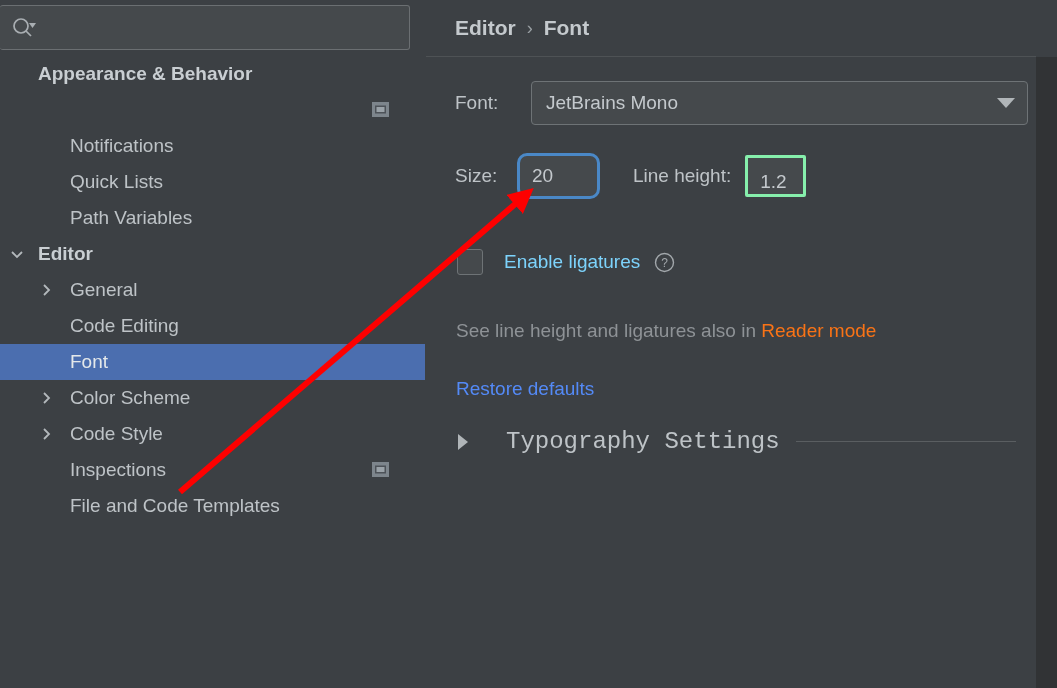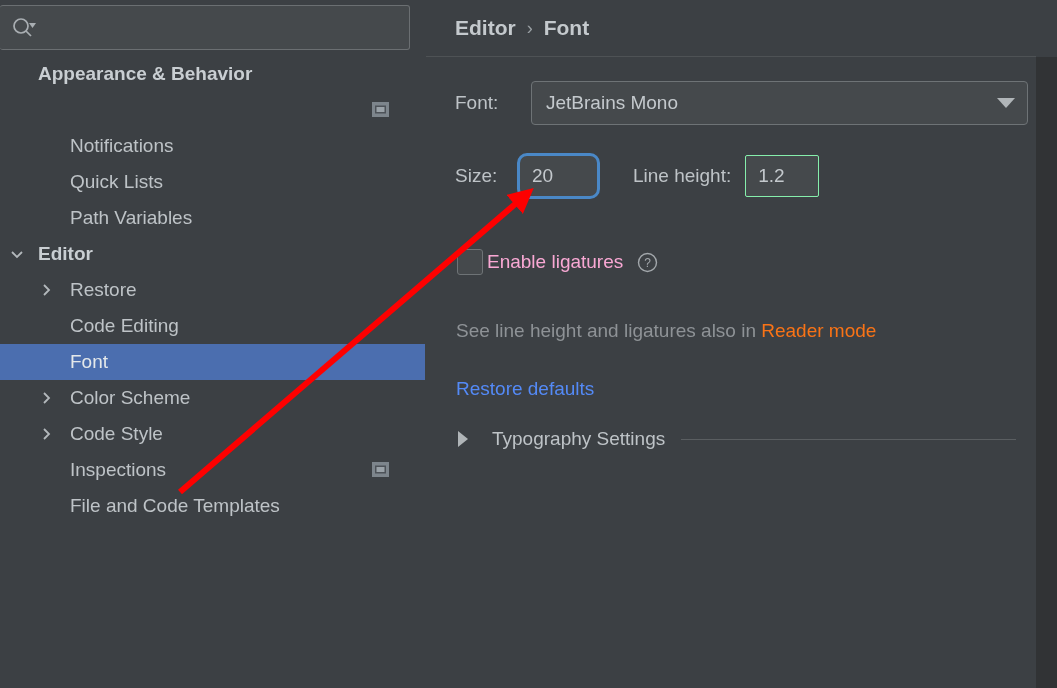--- a/index.html
+++ b/index.html
@@ -210,27 +210,27 @@
     background: transparent;
     border: none;
     outline: none;
     color: #c4c9cd;
     font-size: 19px;
     font-family: "Liberation Sans", sans-serif;
     width: 58px;
   }
   #lineheight-input-wrap {
     box-sizing: border-box;
-    width: 74px;
+    width: 61px;
     height: 42px;
     background: #45494c;
-    border: 1px solid #86efac;
+    border: 3px solid #86efac;
     border-radius: 2px;
     display: flex;
-    align-items: center;
+    align-items: flex-end;
     padding-left: 10px;
   }
   #lineheight-input {
     background: transparent;
     border: none;
     outline: none;
     color: #c4c9cd;
     font-size: 19px;
     font-family: "Liberation Sans", sans-serif;
     width: 58px;
@@ -246,22 +246,22 @@
   .checkbox-box {
     width: 26px;
     height: 26px;
     box-sizing: border-box;
     background: #45494c;
     border: 1px solid #6e7376;
     border-radius: 3px;
   }
   #ligatures-row .cb-label {
     font-size: 19px;
-    color: #f9a8d4;
-    margin-left: 4px;
+    color: #7dd3fc;
+    margin-left: 21px;
   }
   .help-icon {
     margin-left: 14px;
     width: 21px;
     height: 21px;
   }
 
   #hint-row {
     position: absolute;
     left: 456px;
@@ -292,24 +292,25 @@
     align-items: center;
   }
   #typography-section .tri-right {
     width: 0; height: 0;
     border-top: 8px solid transparent;
     border-bottom: 8px solid transparent;
     border-left: 10px solid #b0b5b8;
     margin-left: 2px;
   }
   #typography-section .sec-label {
-    font-size: 19px;
+    font-size: 24px;
     color: #bec3c7;
-    margin-left: 24px;
+    margin-left: 38px;
     white-space: nowrap;
+    font-family: Liberation Mono, monospace;
   }
   #typography-section .sec-line {
     flex: 1;
     height: 1px;
     background: #5a5e61;
     margin-left: 16px;
   }
 
   
   #annotation-arrow {
@@ -360,21 +361,21 @@
         <div class="tree-row lvl-0">
           <span class="chevron-root"><svg width="18" height="18" viewBox="0 0 18 18">
               <polyline points="4,7 9,12 14,7" fill="none" stroke="#b3b8bc" stroke-width="1.8"></polyline>
             </svg></span>
           <span class="tree-label">Editor</span>
         </div>
         <div class="tree-row lvl-1">
           <span class="chevron"><svg width="18" height="18" viewBox="0 0 18 18">
               <polyline points="6,4 11,9 6,14" fill="none" stroke="#b3b8bc" stroke-width="1.8"></polyline>
             </svg></span>
-          <span class="tree-label">Restore</span>
+          <span class="tree-label">General</span>
         </div>
         <div class="tree-row lvl-1">
           <span class="tree-label">Code Editing</span>
         </div>
         <div class="tree-row lvl-1 selected" style="background: rgb(75, 110, 175);">
           <span class="tree-label">Font</span>
         </div>
         <div class="tree-row lvl-1">
           <span class="chevron"><svg width="18" height="18" viewBox="0 0 18 18">
               <polyline points="6,4 11,9 6,14" fill="none" stroke="#b3b8bc" stroke-width="1.8"></polyline>

